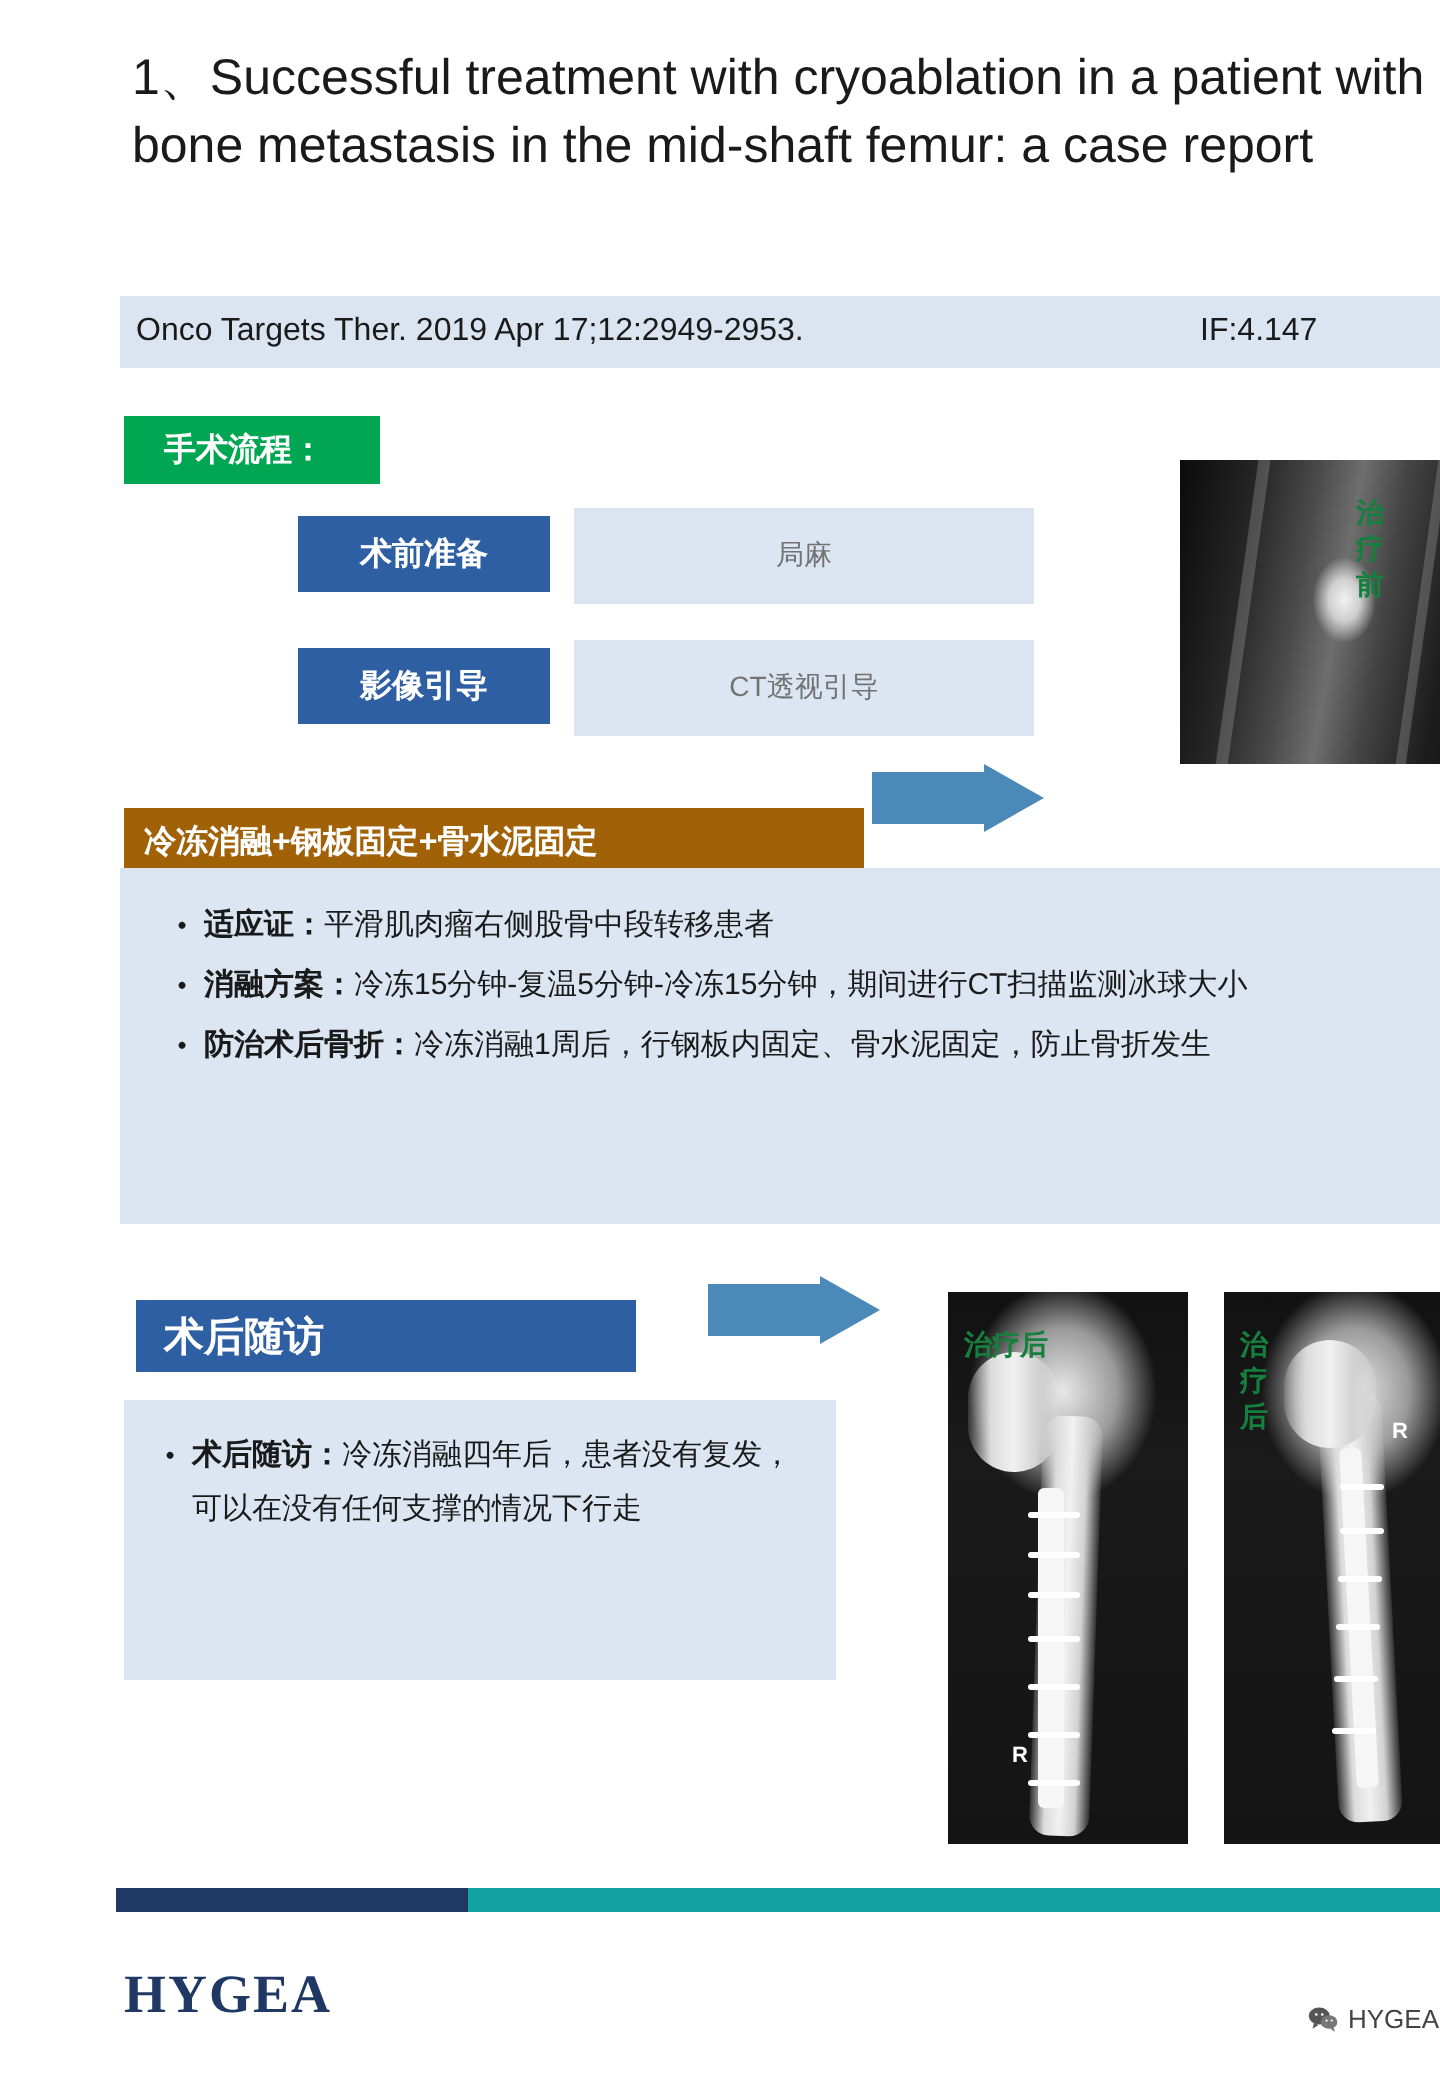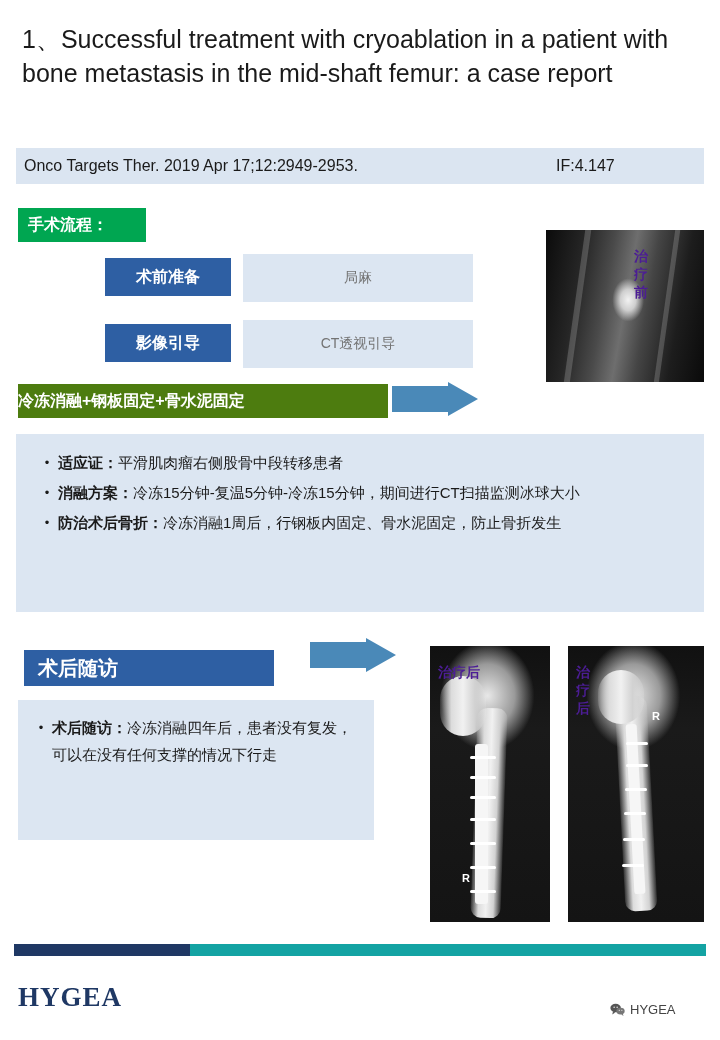--- a/index.html
+++ b/index.html
@@ -12,20 +12,21 @@
     background: #ffffff;
     font-family: "Liberation Sans", sans-serif;
     color: #111;
     position: relative;
     overflow: hidden;
   }
   .slide {
     position: relative;
     width: 572px;
     height: 1040px;
+    margin-left: 44px;
   }
 
   
   .title {
     position: absolute;
     left: 22px;
     top: 22px;
     width: 670px;
     font-size: 25px;
     line-height: 34px;
@@ -63,21 +64,21 @@
     left: 18px;
     top: 208px;
     width: 128px;
     height: 34px;
     background: #00a651;
     color: #ffffff;
     font-size: 16px;
     font-weight: bold;
     display: flex;
     align-items: center;
-    padding-left: 10px;
+    padding-left: 20px;
     box-sizing: border-box;
   }
 
   
   .flow-key {
     position: absolute;
     background: #2e5fa3;
     color: #ffffff;
     font-size: 16px;
     font-weight: bold;
@@ -96,29 +97,30 @@
   }
   #key1 { left: 105px; top: 258px; width: 126px; height: 38px; }
   #val1 { left: 243px; top: 254px; width: 230px; height: 48px; }
   #key2 { left: 105px; top: 324px; width: 126px; height: 38px; }
   #val2 { left: 243px; top: 320px; width: 230px; height: 48px; }
 
   
   .ablation-bar {
     position: absolute;
     left: 18px;
-    top: 384px;
+    top: 404px;
     width: 370px;
     height: 34px;
-    background: #4d7c0f;
+    background: #a16207;
     color: #ffffff;
     font-size: 16px;
     font-weight: bold;
     display: flex;
     align-items: center;
+    padding-left: 10px;
     box-sizing: border-box;
   }
 
   
   .arrow-down {
     position: absolute;
     color: #4a89b8;
   }
   .arrow-svg { display: block; }
 
@@ -185,21 +187,21 @@
     position: absolute;
     background: #000000;
     overflow: hidden;
   }
   #mri-img { left: 546px; top: 230px; width: 158px; height: 152px; }
   #xray1 { left: 430px; top: 646px; width: 120px; height: 276px; }
   #xray2 { left: 568px; top: 646px; width: 136px; height: 276px; }
 
   .img-caption {
     position: absolute;
-    color: #4c1d95;
+    color: #15803d;
     font-size: 14px;
     font-weight: bold;
     z-index: 5;
   }
 
   
   .mri-bg {
     position: absolute; inset: 0;
     background:
       radial-gradient(ellipse 22px 30px at 52% 46%, #f2f2f2 0%, #cfcfcf 35%, rgba(120,120,120,0) 72%),

